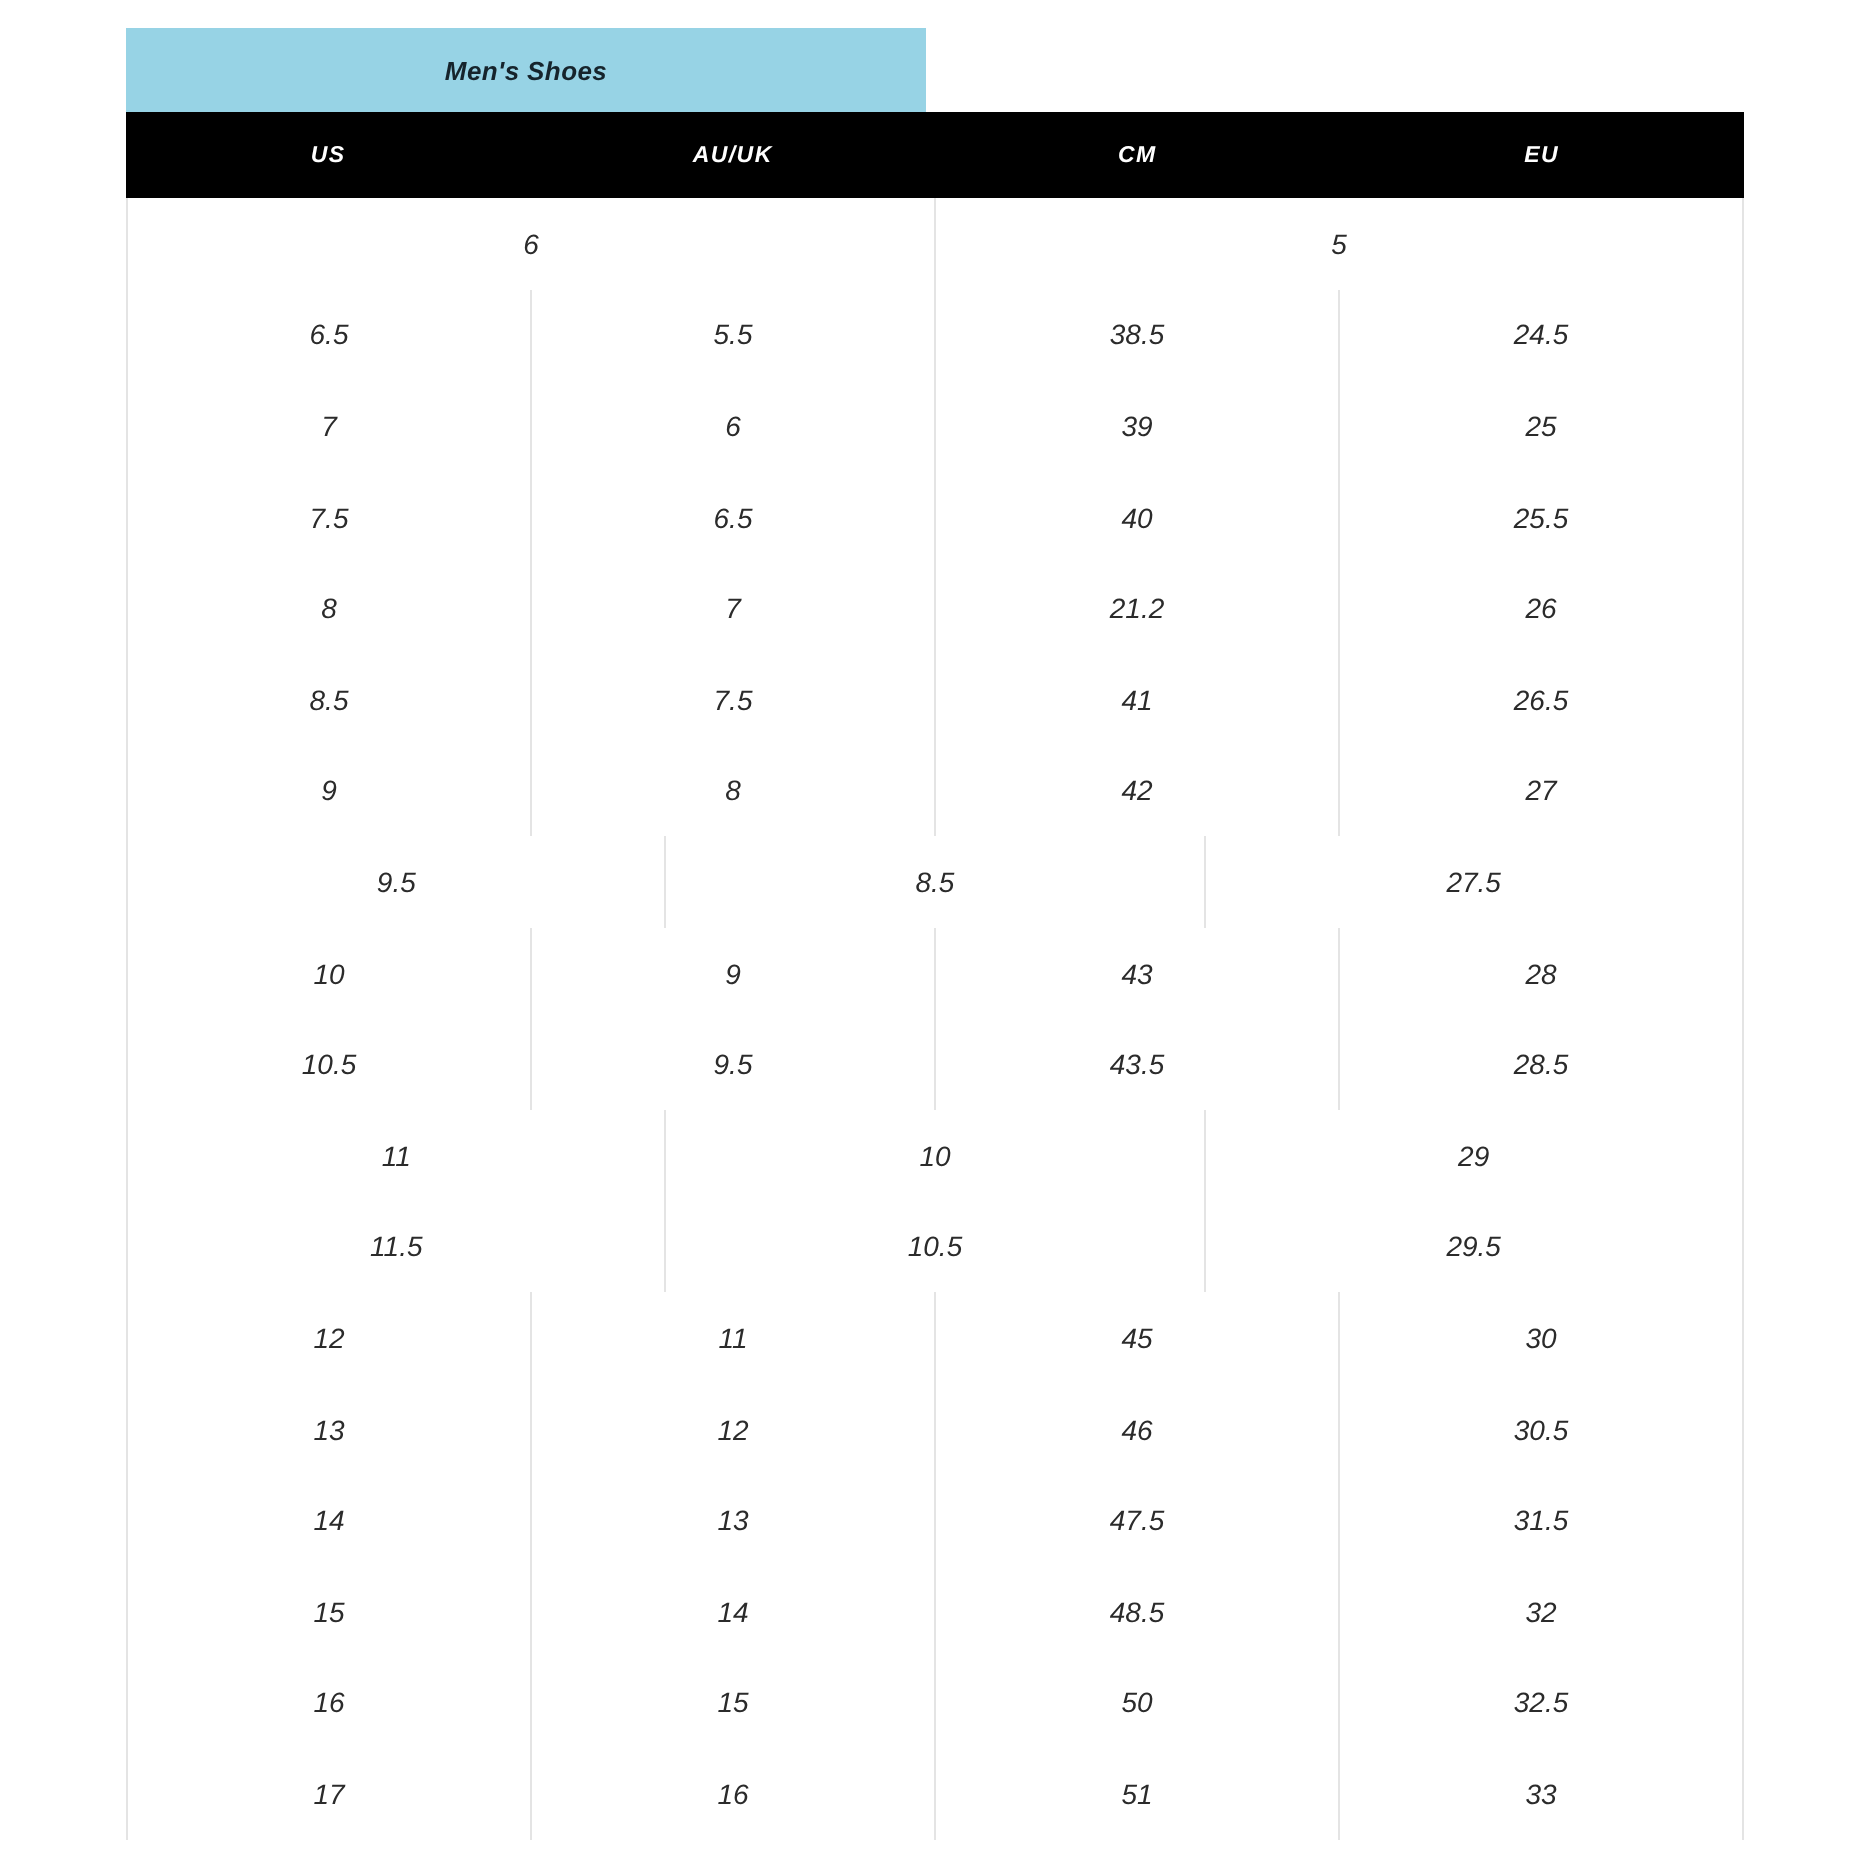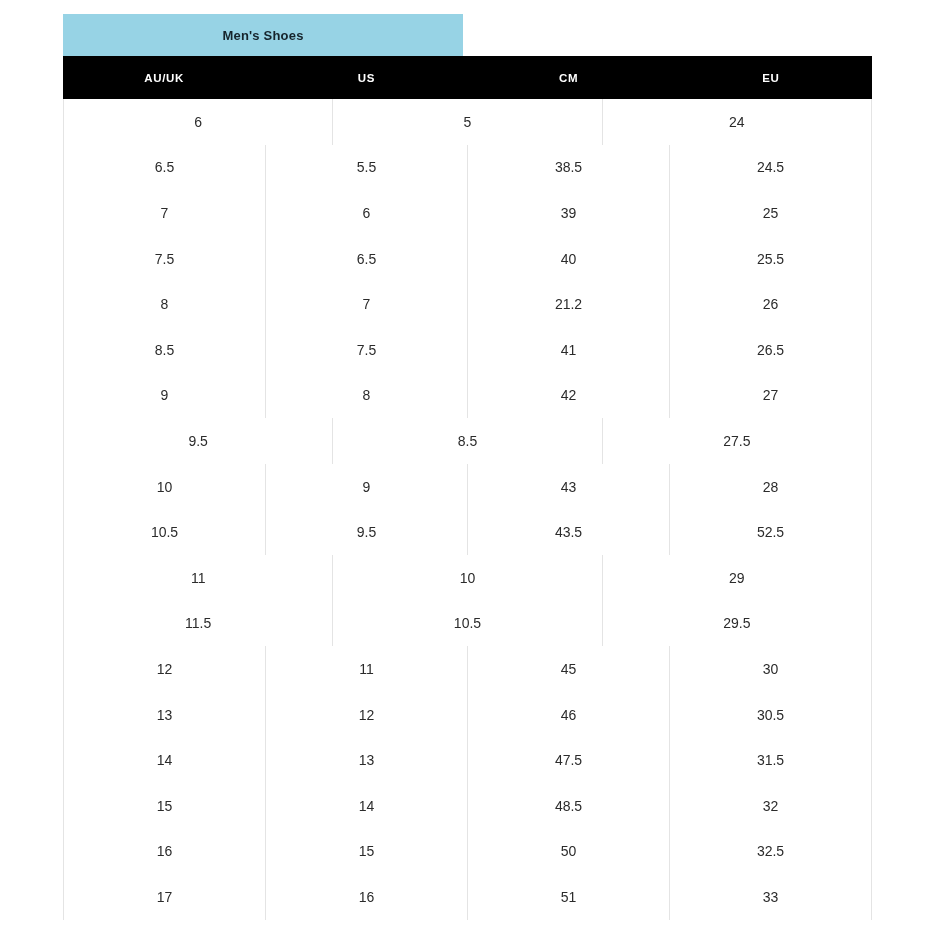--- a/index.html
+++ b/index.html
@@ -2,21 +2,21 @@
 <html><head>
 <meta charset="utf-8">
 <style>
   * { margin: 0; padding: 0; box-sizing: border-box; }
   html, body {
     width: 936px; height: 936px;
     background: #ffffff;
     font-family: "Liberation Sans", sans-serif;
     overflow: hidden;
   }
-  .canvas { position: relative; width: 936px; height: 936px; background: #ffffff; }
+  .canvas { position: relative; width: 936px; height: 936px; background: #ffffff; font-style: italic; }
 
   .tab {
     position: absolute;
     left: 63px; top: 14px;
     width: 400px; height: 42px;
     background: #97d3e5;
     display: flex; align-items: center; justify-content: center;
     cursor: pointer;
   }
   .tab-label {
@@ -62,30 +62,29 @@
 </head>
 <body>
 
 <div class="canvas">
   <div class="tab">
     <span class="tab-label">Men's Shoes</span>
   </div>
 
   <div class="size-table">
     <div class="thead" id="thead">
+        <div class="th">US</div>
         <div class="th">AU/UK</div>
-        <div class="th">US</div>
         <div class="th">CM</div>
         <div class="th">EU</div>
       </div>
     <div class="tbody" id="tbody">
         <div class="tr">
           <div class="td">6</div>
           <div class="td">5</div>
-          <div class="td">24</div>
         </div>
         <div class="tr">
           <div class="td">6.5</div>
           <div class="td">5.5</div>
           <div class="td">38.5</div>
           <div class="td">24.5</div>
         </div>
         <div class="tr">
           <div class="td">7</div>
           <div class="td">6</div>
@@ -124,21 +123,21 @@
         <div class="tr">
           <div class="td">10</div>
           <div class="td">9</div>
           <div class="td">43</div>
           <div class="td">28</div>
         </div>
         <div class="tr">
           <div class="td">10.5</div>
           <div class="td">9.5</div>
           <div class="td">43.5</div>
-          <div class="td">52.5</div>
+          <div class="td">28.5</div>
         </div>
         <div class="tr">
           <div class="td">11</div>
           <div class="td">10</div>
           <div class="td">29</div>
         </div>
         <div class="tr">
           <div class="td">11.5</div>
           <div class="td">10.5</div>
           <div class="td">29.5</div>

